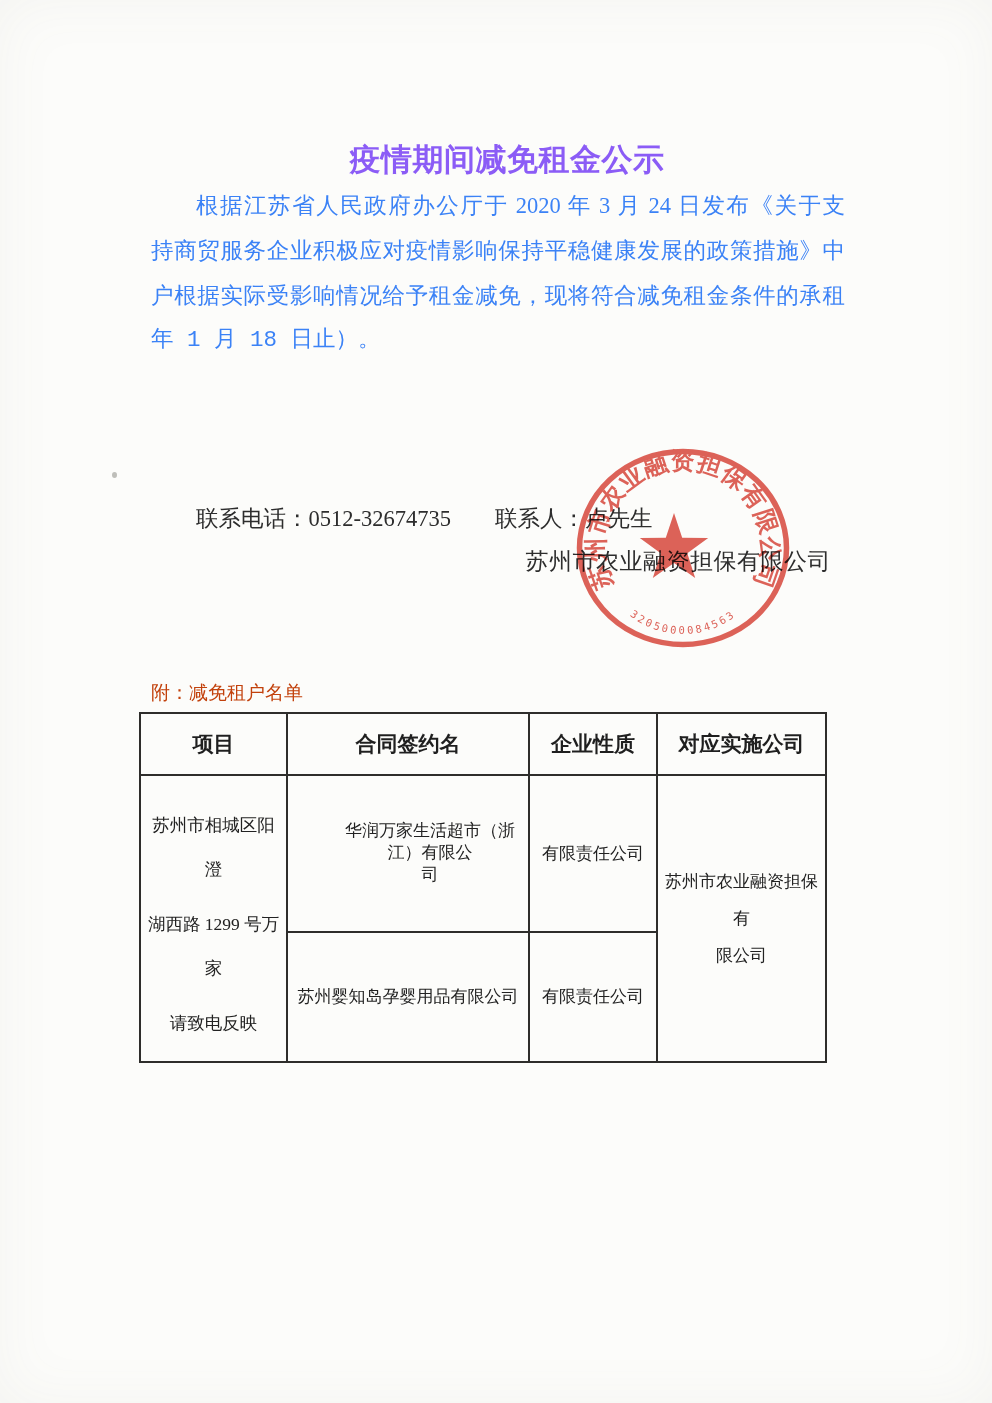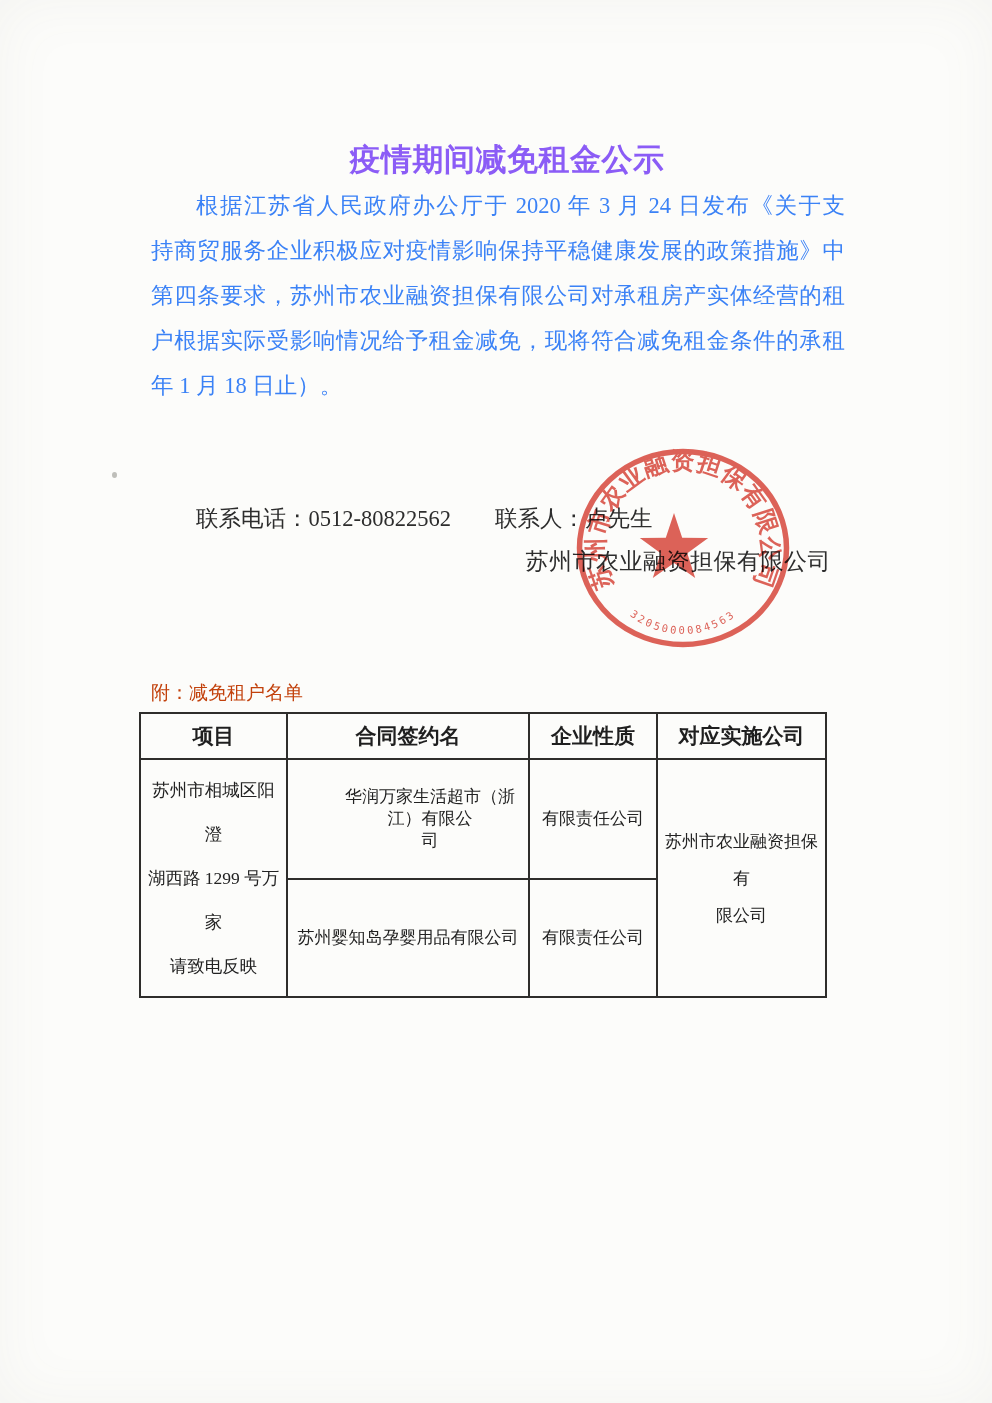--- a/index.html
+++ b/index.html
@@ -18,21 +18,21 @@
     text-align:center;
     font-size:31px;font-weight:bold;color:#8b5cf6;
     letter-spacing:0.5px;margin:11px;
   }
   .bodytext{
     position:absolute;left:151px;top:183px;width:694px;
     font-size:22.5px;color:#3b82f6;
   }
   .jline{height:45px;line-height:45px;text-align:justify;text-align-last:justify;white-space:nowrap;}
   .jline.indent{text-indent:45px;}
-  .jline.last{text-align:right;text-align-last:left;}
+  .jline.last{text-align:right;text-align-last:left;font-family:Liberation Mono, monospace;}
   .line{position:absolute;left:151px;width:694px;height:45px;line-height:45px;font-size:22.5px;color:#2d2d2d;}
   .notice{top:450px;text-indent:45px;}
   .contact{top:496px;text-indent:45px;}
   .gap{display:inline-block;width:44px;}
   .sig{position:absolute;left:151px;width:694px;text-align:right;font-size:23px;color:#2d2d2d;height:32px;line-height:32px;}
   .sig-company{top:546px;padding-right:14px;box-sizing:border-box;letter-spacing:0.5px;}
   .sig-date{top:592px;padding-right:2px;box-sizing:border-box;}
   .stamp{
     position:absolute;left:570px;top:444px;width:226px;height:208px;
     mix-blend-mode:multiply;opacity:0.84;
@@ -41,52 +41,51 @@
   .seal-serial{font-size:10.5px;letter-spacing:2.5px;font-family:"DejaVu Sans Mono","Liberation Mono",monospace;}
   .attach{position:absolute;left:151px;top:678px;font-size:19px;color:#c2410c;height:30px;line-height:30px;}
   table.tenants{
     position:absolute;left:139px;top:712px;
     border-collapse:collapse;table-layout:fixed;
     font-size:17px;color:#222;
   }
   table.tenants td,table.tenants th{
     border:2px solid #2e2d2b;
     text-align:center;vertical-align:middle;
-    padding:8px 4px;overflow:hidden;
+    padding:16px 4px;overflow:hidden;
   }
   th.h{font-size:21px;font-weight:bold;color:#1f1f1f;}
   .c-project{width:147px;}
   .c-contract{width:242px;}
   .c-nature{width:128px;}
   .c-impl{width:169px;}
   tr.hdr{height:45px;}
   tr.r1{height:50px;}
   tr.r2{height:83px;}
-  .project-cell div{line-height:44px;font-size:17.5px;}
+  .project-cell div{line-height:44px;font-size:17.5px;margin-top:11px;}
   .contract-wrap div{line-height:22px;margin-left:44px;}
   .impl-cell div{line-height:37px;}
   .speck{position:absolute;left:112px;top:472px;width:5px;height:6px;background:#8a8a84;opacity:0.55;border-radius:50%;}
 </style>
 </head>
 <body>
 
 <div class="page">
 
   <h1 class="title">疫情期间减免租金公示</h1>
 
   <div class="bodytext">
     <div class="jline indent">根据江苏省人民政府办公厅于 2020 年 3 月 24 日发布《关于支</div>
     <div class="jline">持商贸服务企业积极应对疫情影响保持平稳健康发展的政策措施》中</div>
-    <div class="jline">第四条要求，苏州市农业融资担保有限公司对承租房产实体经营的租</div>
     <div class="jline">户根据实际受影响情况给予租金减免，现将符合减免租金条件的承租</div>
     <div class="jline last">年 1 月 18 日止）。</div>
   </div>
 
 
-  <div class="line contact"><span>联系电话：</span><span>0512-80822562</span><span class="gap"></span><span>联系人：</span><span>卢先生</span></div>
+  <div class="line contact"><span>联系电话：</span><span>0512-32674735</span><span class="gap"></span><span>联系人：</span><span>卢先生</span></div>
 
   <div class="sig sig-company">苏州市农业融资担保有限公司</div>
 
   <svg class="stamp" viewBox="0 0 226 206" xmlns="http://www.w3.org/2000/svg">
     <defs>
       <path id="sealTopArc" d="M 42.6 138.9 A 79 79 0 1 1 183.4 138.9" fill="none"></path>
       <path id="sealBottomArc" d="M 44.3 154.8 A 86 86 0 0 0 181.7 154.8" fill="none"></path>
     </defs>
     <ellipse cx="113" cy="103" rx="103.5" ry="96.5" fill="none" stroke-width="5.5" stroke="#d9453a"></ellipse>
     <text class="seal-arc-text" fill="#d9453a">

